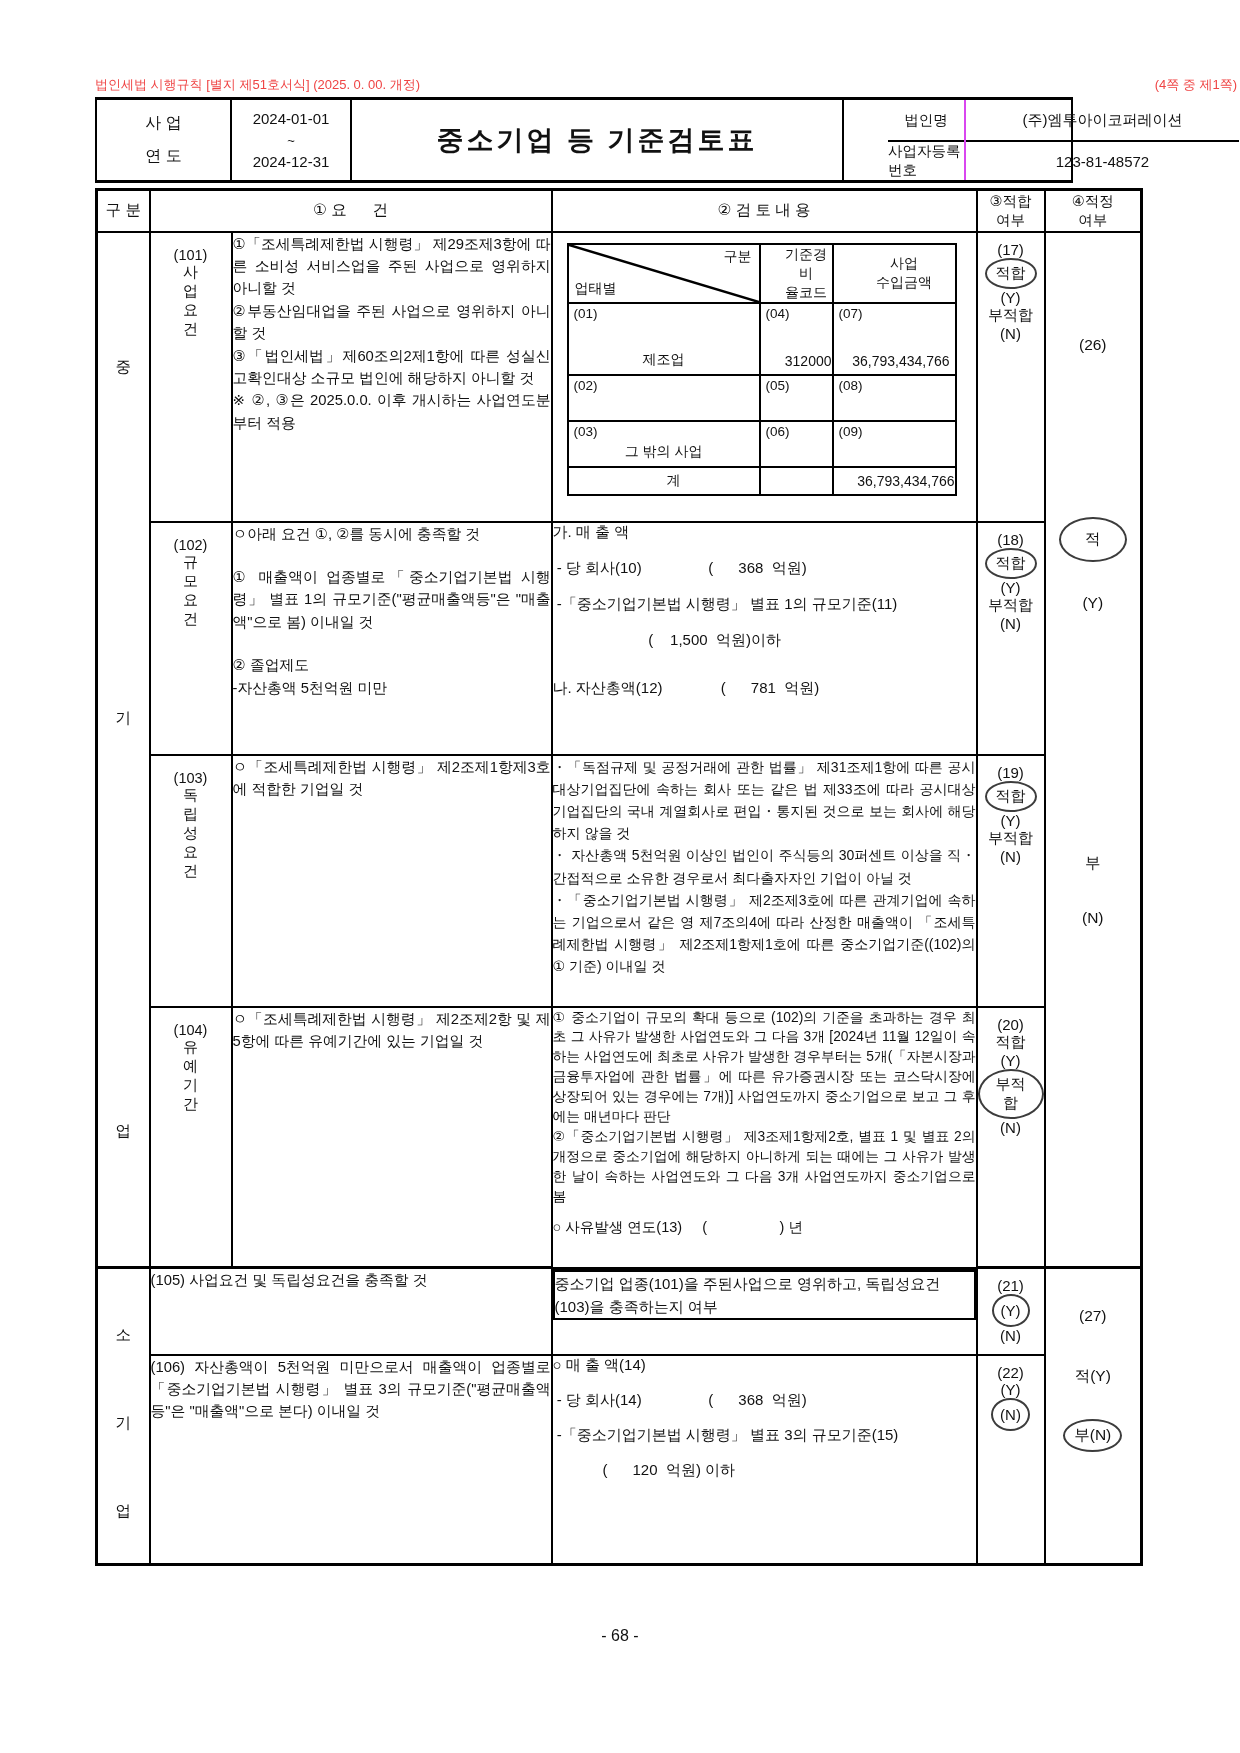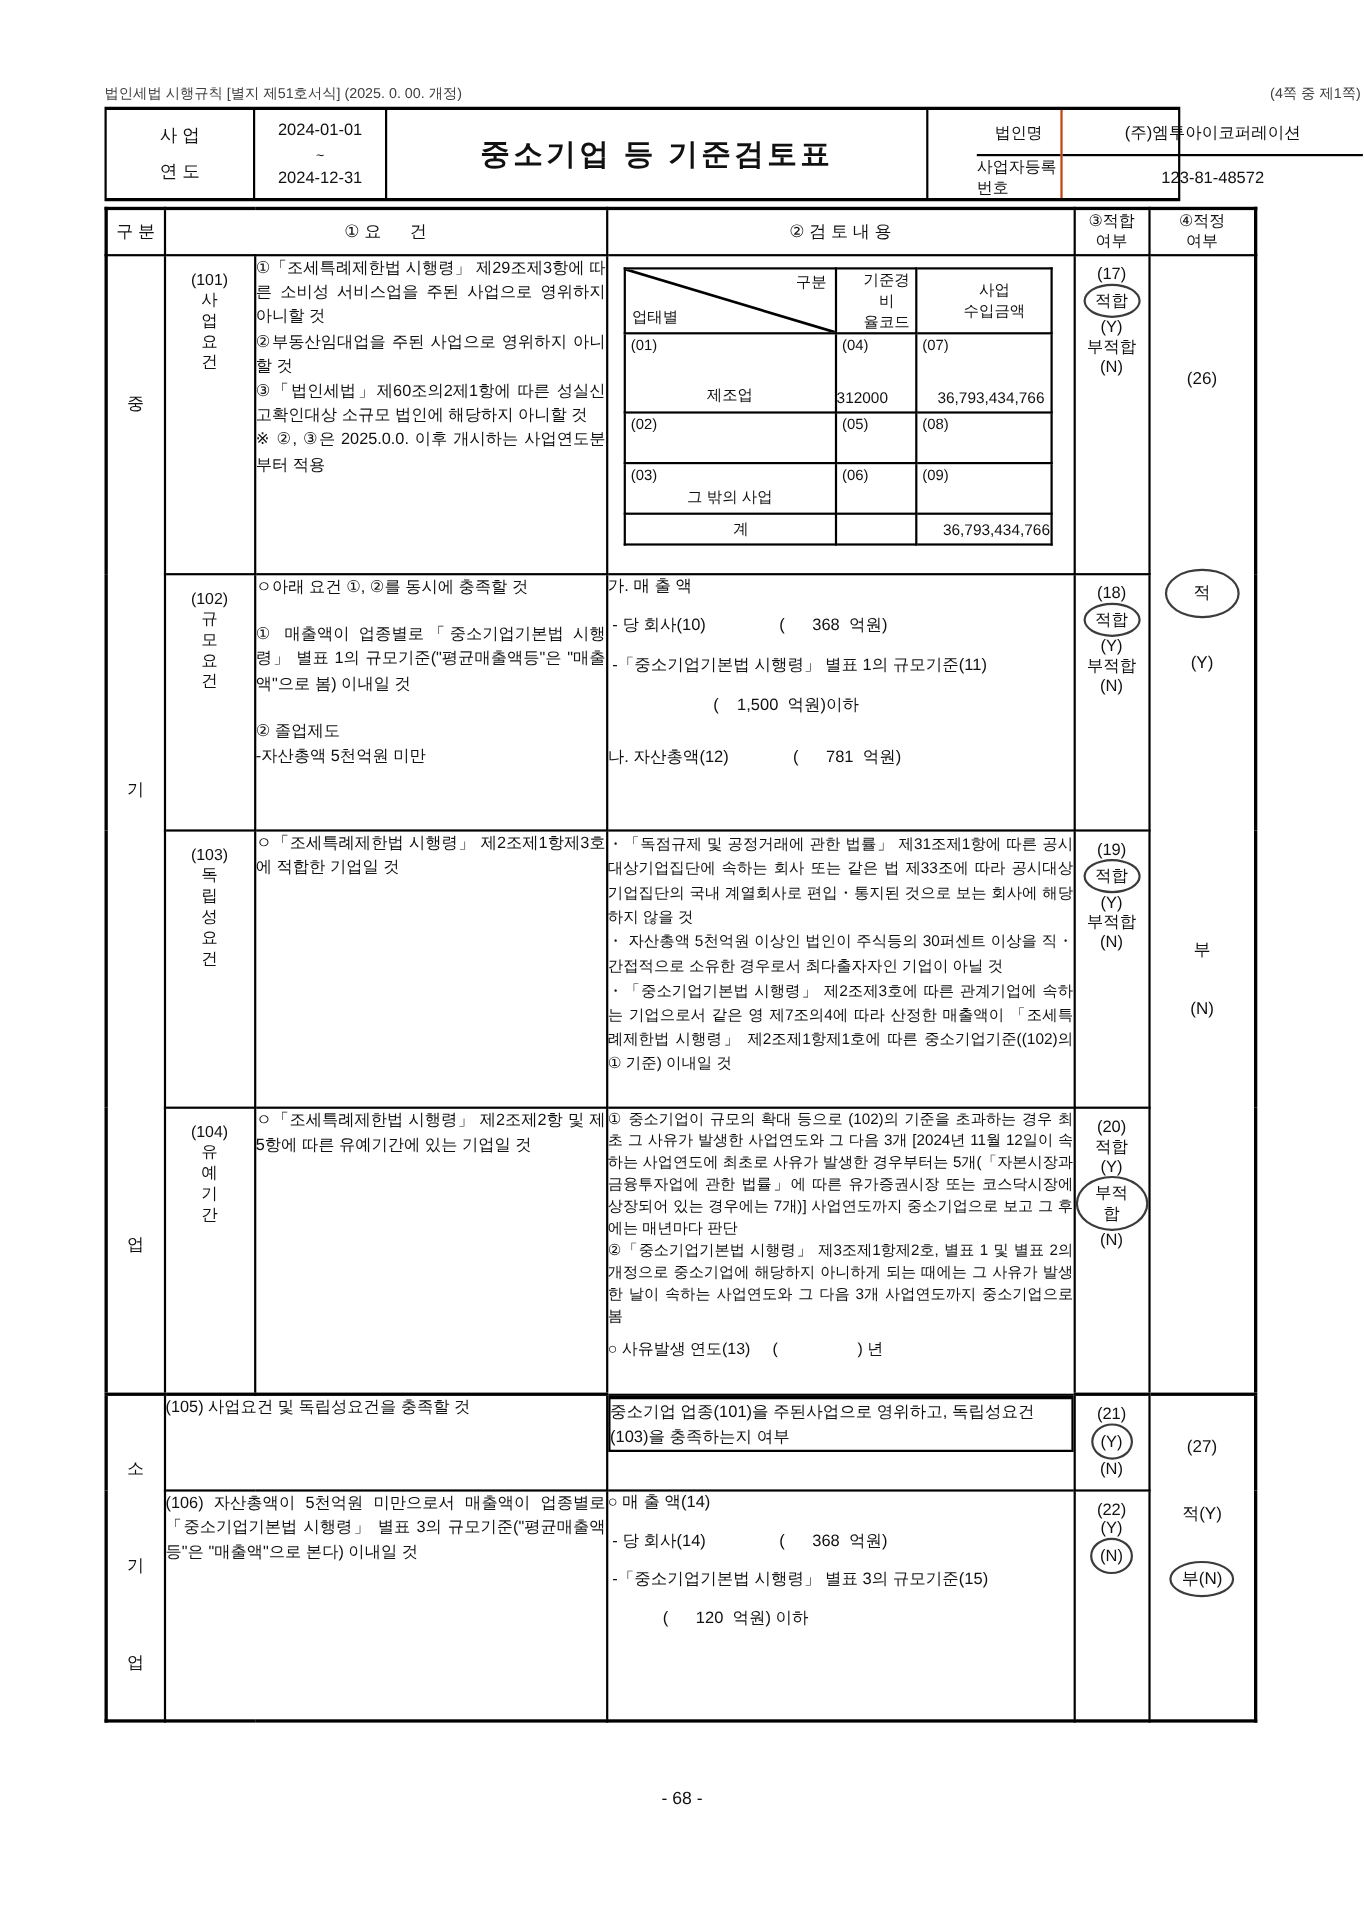--- a/index.html
+++ b/index.html
@@ -3,33 +3,33 @@
 <meta charset="utf-8">
 <style>
   * { box-sizing: border-box; margin: 0; padding: 0; }
   body {
     width: 1240px; height: 1753px; background: #ffffff; color: #111;
     font-family: "Liberation Sans", "DejaVu Sans", sans-serif;
     position: relative; overflow: hidden;
   }
   .content { margin-left: 95px; width: 1142px; }
   .topline { display: flex; justify-content: space-between; align-items: flex-end;
-    padding-top: 76px; font-size: 13px; color: #404040; margin-bottom: 3px; }
+    padding-top: 76px; font-size: 13px; color: #ef4444; margin-bottom: 3px; }
   
   .doc-header { display: grid; width: 978px; height: 86px;
     grid-template-columns: 135px 120px 492px 122px 273px;
     border: 3px solid #000; border-left: 2px solid #000; border-right: 2px solid #000; }
   .dh-cell { border-right: 2px solid #000; display: flex; flex-direction: column;
     justify-content: space-evenly; align-items: center; font-size: 16px; }
   .dh-dates { font-size: 15px; }
   .dh-dates .tilde { font-size: 13px; margin: -4px 0; }
   .dh-title { font-size: 27px; font-weight: bold; letter-spacing: 3px;
     display: flex; align-items: center; justify-content: center; border-right: 2px solid #000; }
   .dh-right-labels, .dh-right-values { display: grid; grid-template-rows: 1fr 1fr; }
-  .dh-right-labels { border-right: 2px solid #c2410c; padding-left: 44px; }
+  .dh-right-labels { border-right: 2px solid #d946ef; padding-left: 44px; }
   .dh-rl { display: flex; align-items: center; justify-content: center; font-size: 14.5px; }
   .dh-rl + .dh-rl, .dh-rv + .dh-rv { border-top: 2px solid #000; }
   .dh-rv { display: flex; align-items: center; justify-content: center; font-size: 15px; }
   .spacer { height: 5px; }
   
   table.main { table-layout: fixed; border-collapse: collapse; width: 1045px;
     border: 3px solid #000; }
   table.main td, table.main th { border: 2px solid #000; padding: 0; vertical-align: top;
     font-weight: normal; overflow: visible; }
   tr.thead th { height: 42px; vertical-align: middle; text-align: center;
@@ -73,21 +73,21 @@
   table.inner { border-collapse: collapse; table-layout: fixed; width: 388px;
     margin: 10px 0 0 14px; }
   table.inner td { border: 2px solid #000; position: relative; font-size: 14px; padding-left: 20px; }
   .it-diag svg { position: absolute; inset: 0; width: 100%; height: 100%; }
   .it-diag .dt { position: absolute; top: 3px; right: 7px; font-size: 14px; }
   .it-diag .db { position: absolute; bottom: 4px; left: 6px; font-size: 14px; }
   .it-head { text-align: center; vertical-align: middle !important;
     white-space: pre-line; line-height: 19px; }
   .it-code { position: absolute; top: 2px; left: 5px; font-size: 13.5px; }
   .it-name { position: absolute; bottom: 5px; left: 0; right: 0; text-align: center; }
-  .it-rate { position: absolute; bottom: 5px; left: 0; right: 0; text-align: left; }
+  .it-rate { position: absolute; bottom: 5px; left: 0; right: 0; text-align: right; }
   .it-amt { position: absolute; bottom: 5px; right: 5px; text-align: right; }
   .it-total-label { text-align: center; vertical-align: middle !important; }
   .it-total-amt { text-align: right; padding-right: 5px; vertical-align: middle !important; }
   tr.r105 td { border-top: 3px solid #000; }
   .footer { position: absolute; bottom: 108px; left: 0; width: 1240px;
     text-align: center; font-size: 16px; }
 </style>
 </head>
 <body>
 

